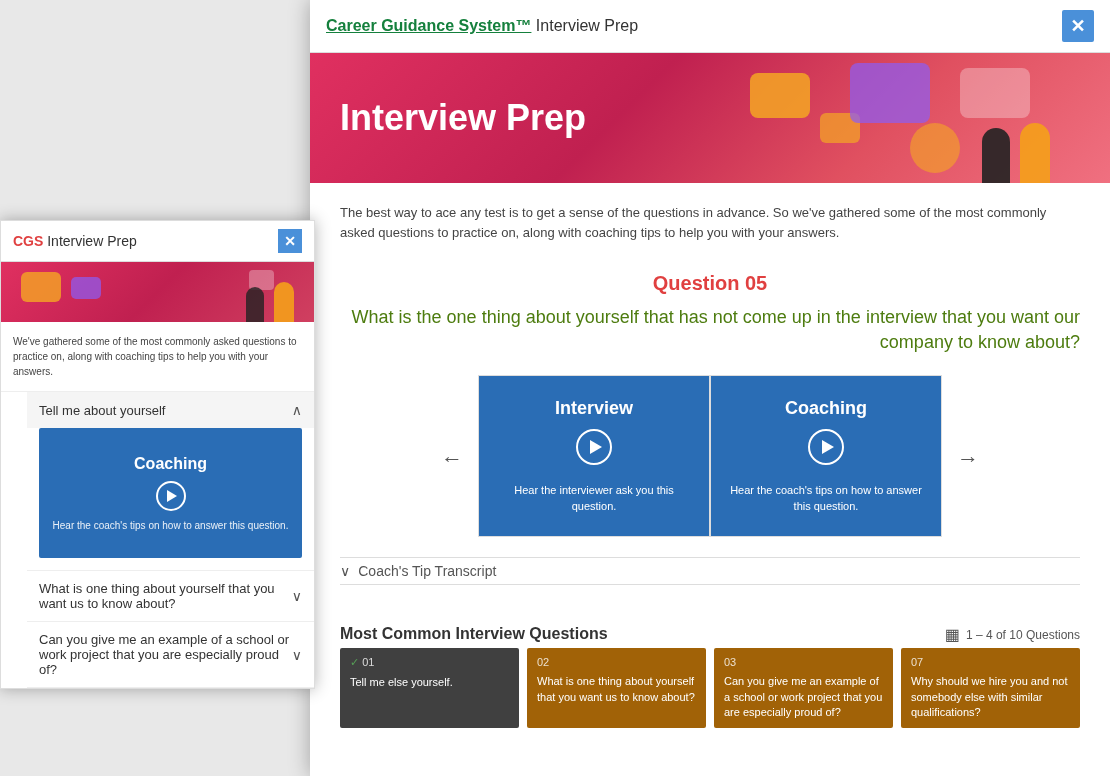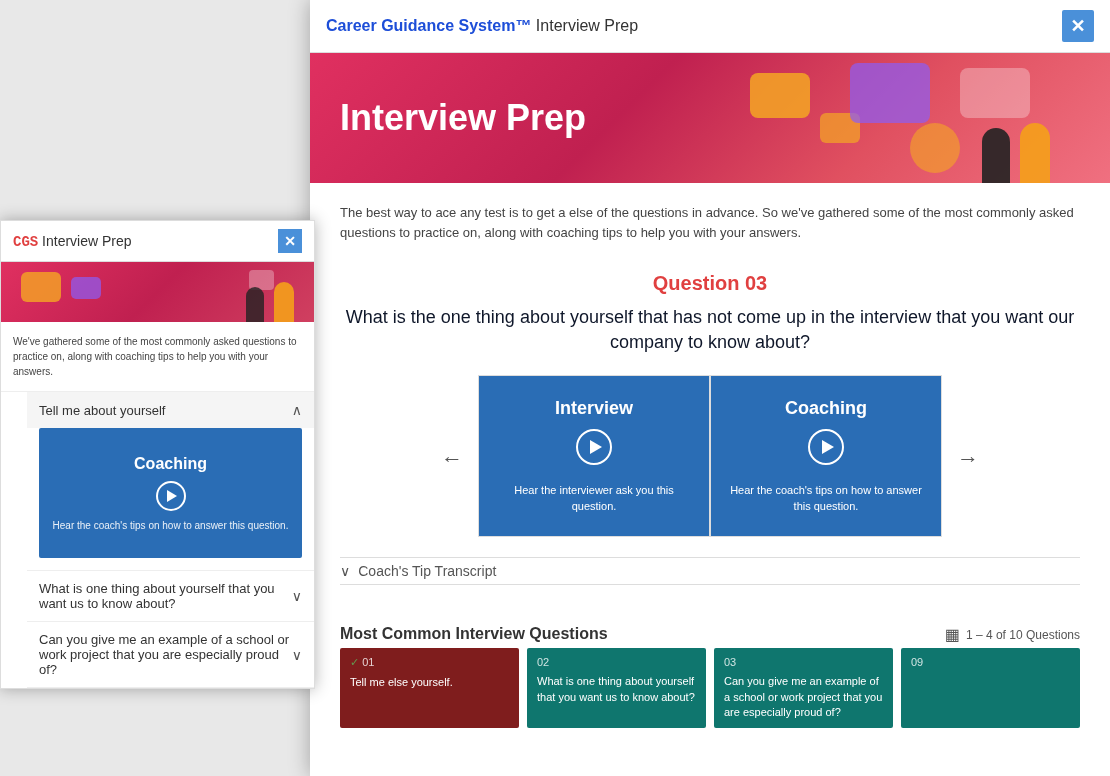--- a/index.html
+++ b/index.html
@@ -24,22 +24,23 @@
       padding: 10px 16px;
       border-bottom: 1px solid #ddd;
     }
 
     .main-header-title {
       font-size: 16px;
       color: #333;
     }
 
     .main-header-title span.brand {
-      color: #1d4ed8;
-      font-weight: bold;
+      color: #15803d;
+      font-weight: bold;
+      text-decoration: underline;
     }
 
     .close-btn-main {
       background: #4a90d9;
       border: none;
       color: #fff;
       width: 32px;
       height: 32px;
       cursor: pointer;
       font-size: 18px;
@@ -82,23 +83,23 @@
 
     .question-number {
       text-align: center;
       color: #e04040;
       font-size: 20px;
       font-weight: bold;
       margin-bottom: 10px;
     }
 
     .question-text {
-      text-align: center;
+      text-align: right;
       font-size: 18px;
-      color: #0f172a;
+      color: #4d7c0f;
       font-weight: normal;
       line-height: 1.4;
       margin-bottom: 20px;
     }
 
     .video-carousel {
       display: flex;
       align-items: center;
       justify-content: center;
       gap: 0;
@@ -217,31 +218,31 @@
     }
 
     .question-cards {
       display: flex;
       gap: 8px;
     }
 
     .q-card {
       flex: 1;
       height: 80px;
-      background: #0f766e;
+      background: #a16207;
       color: #fff;
       padding: 8px 10px;
       border-radius: 2px;
       font-size: 11px;
       position: relative;
       cursor: pointer;
     }
 
     .q-card.active {
-      background: #7f1d1d;
+      background: #404040;
     }
 
     .q-card-num {
       font-size: 11px;
       opacity: 0.8;
       margin-bottom: 6px;
     }
 
     .q-card-check {
       color: #5cb85c;
@@ -274,21 +275,20 @@
     }
 
     .sidebar-header-title {
       font-size: 14px;
       color: #333;
     }
 
     .sidebar-header-title span.brand {
       color: #e04040;
       font-weight: bold;
-      font-family: Liberation Mono, monospace;
     }
 
     .close-btn-sidebar {
       background: #4a90d9;
       border: none;
       color: #fff;
       width: 24px;
       height: 24px;
       cursor: pointer;
       font-size: 14px;
@@ -417,24 +417,24 @@
     <div class="deco-speech" style="background:#fff; width:70px; height:50px; top:15px; right:80px; opacity:0.3; border-radius:8px;"></div>
     <div class="deco-circle" style="background:#f5a623; width:50px; height:50px; bottom:10px; right:150px; opacity:0.6; border-radius:50%;"></div>
     <div style="position:absolute; right:50px; bottom:0; width:90px; height:110px; opacity:0.9;">
 
       <div style="background:#f5a01a; width:30px; height:60px; position:absolute; bottom:0; right:10px; border-radius:15px 15px 0 0;"></div>
       <div style="background:#222; width:28px; height:55px; position:absolute; bottom:0; right:50px; border-radius:14px 14px 0 0;"></div>
     </div>
     <h1>Interview Prep</h1>
   </div>
 
-  <p class="description-text">The best way to ace any test is to get a else of the questions in advance. So we've gathered some of the most commonly asked questions to practice on, along with coaching tips to help you with your answers.</p>
+  <p class="description-text">The best way to ace any test is to get a sense of the questions in advance. So we've gathered some of the most commonly asked questions to practice on, along with coaching tips to help you with your answers.</p>
 
   <div class="question-section">
-    <div class="question-number">Question 03</div>
+    <div class="question-number">Question 05</div>
     <h2 class="question-text">What is the one thing about yourself that has not come up in the interview that you want our company to know about?</h2>
 
     <div class="video-carousel">
       <button class="carousel-arrow">←</button>
       <div class="video-cards">
         <div class="video-card">
           <div class="video-card-title">Interview</div>
           <div class="play-btn"></div>
           <div class="video-card-desc">Hear the interviewer ask you this question.</div>
         </div>
@@ -471,21 +471,22 @@
       </div>
       <div class="q-card">
         <div class="q-card-num">02</div>
         <div class="q-card-text">What is one thing about yourself that you want us to know about?</div>
       </div>
       <div class="q-card">
         <div class="q-card-num">03</div>
         <div class="q-card-text">Can you give me an example of a school or work project that you are especially proud of?</div>
       </div>
       <div class="q-card">
-        <div class="q-card-num">09</div>
+        <div class="q-card-num">07</div>
+        <div class="q-card-text">Why should we hire you and not somebody else with similar qualifications?</div>
       </div>
     </div>
   </div>
 </div>
 
 <div class="sidebar-window">
 
   <div class="sidebar-header">
     <div class="sidebar-header-title">
       <span class="brand">CGS</span><span> Interview Prep</span>

